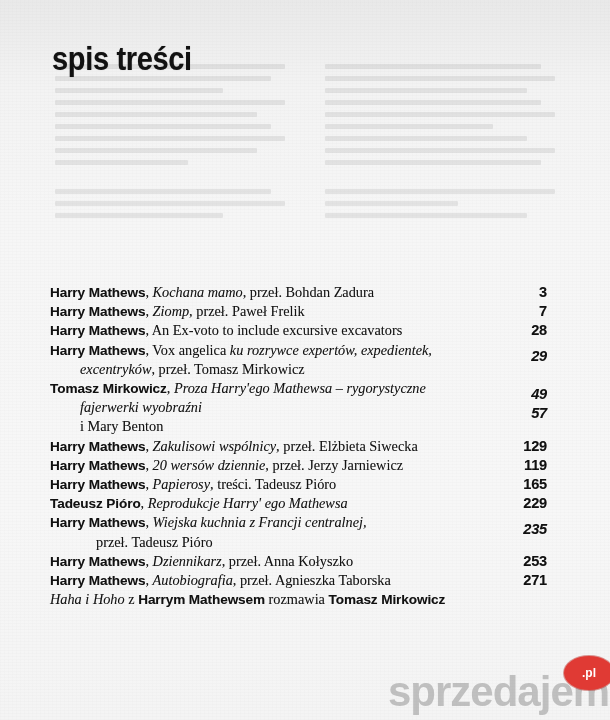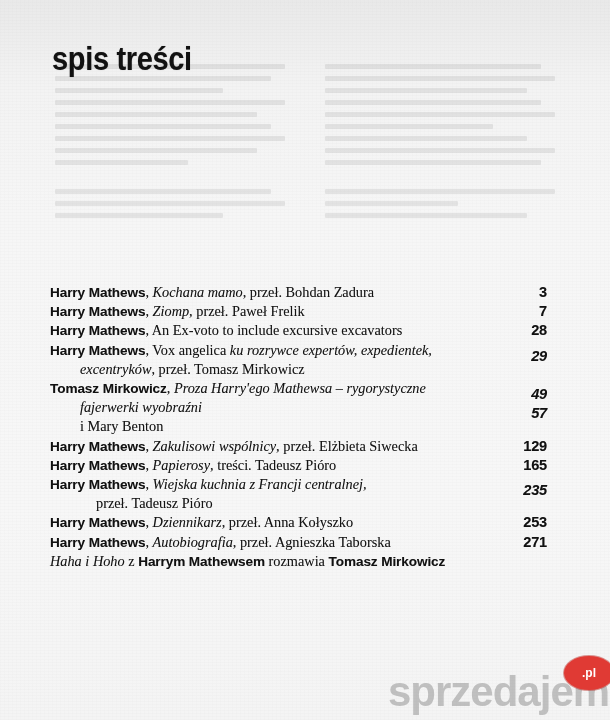--- a/index.html
+++ b/index.html
@@ -225,22 +225,30 @@
       </div>
       <div class="entry multiline">
         <span class="cont"><span class="roman">i Mary Benton</span></span>
         <span class="pagenum">57</span>
       </div>
       <div class="entry single">
         <span class="text"><span class="author">Harry Mathews</span><span class="roman">, </span><span class="ital">Zakulisowi wspólnicy</span><span class="roman">, przeł. Elżbieta Siwecka</span></span>
         <span class="pagenum">129</span>
       </div>
       <div class="entry single">
+        <span class="text"><span class="author">Harry Mathews</span><span class="roman">, </span><span class="ital">20 wersów dziennie</span><span class="roman">, przeł. Jerzy Jarniewicz</span></span>
+        <span class="pagenum">119</span>
+      </div>
+      <div class="entry single">
         <span class="text"><span class="author">Harry Mathews</span><span class="roman">, </span><span class="ital">Papierosy</span><span class="roman">, treści. Tadeusz Pióro</span></span>
         <span class="pagenum">165</span>
+      </div>
+      <div class="entry single">
+        <span class="text"><span class="author">Tadeusz Pióro</span><span class="roman">, </span><span class="ital">Reprodukcje Harry' ego  Mathewsa</span></span>
+        <span class="pagenum">229</span>
       </div>
       <div class="entry multiline">
         <span class="text"><span class="author">Harry Mathews</span><span class="roman">, </span><span class="ital">Wiejska kuchnia z Francji centralnej,</span></span>
         <span class="cont deep"><span class="roman">przeł. Tadeusz Pióro</span></span>
         <span class="pagenum">235</span>
       </div>
       <div class="entry single">
         <span class="text"><span class="author">Harry Mathews</span><span class="roman">, </span><span class="ital">Dziennikarz</span><span class="roman">, przeł. Anna Kołyszko</span></span>
         <span class="pagenum">253</span>
       </div>

